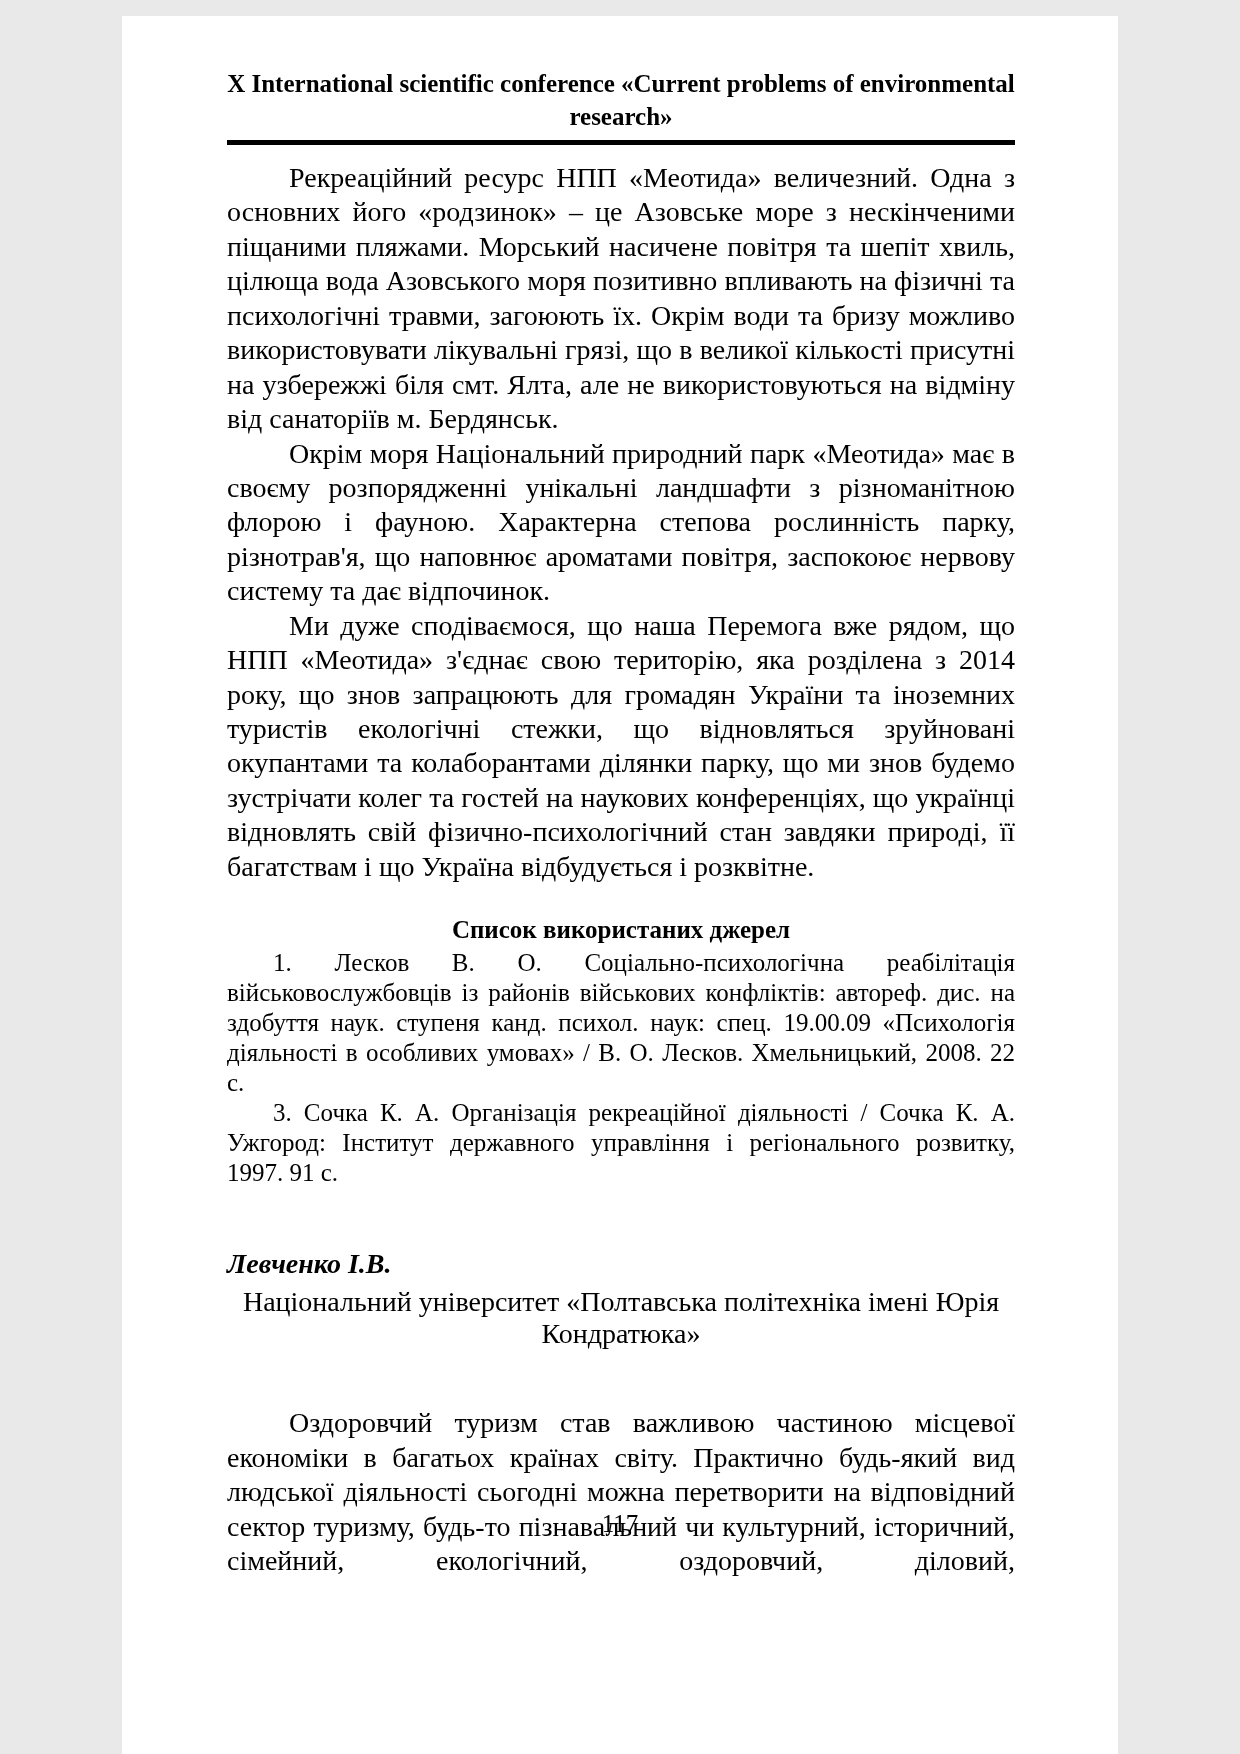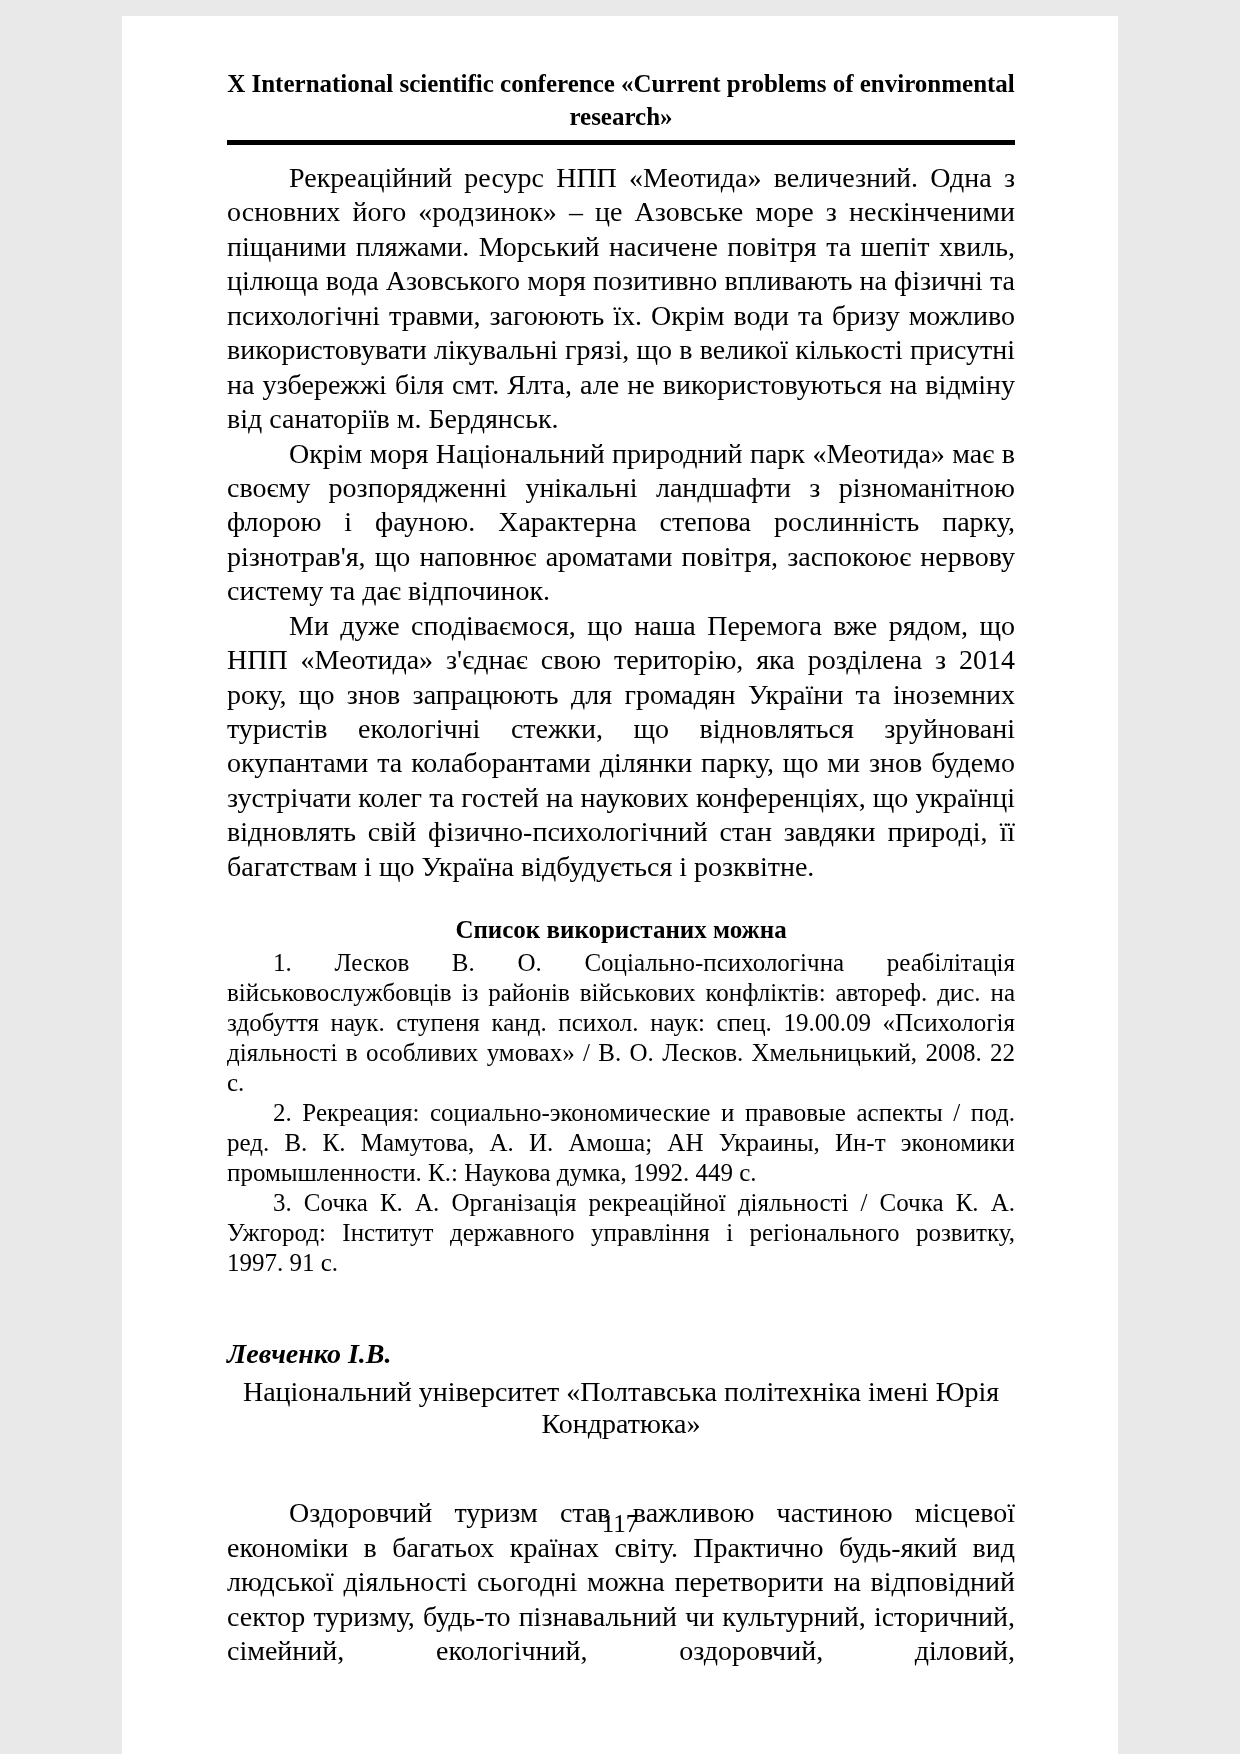--- a/index.html
+++ b/index.html
@@ -87,23 +87,22 @@
     <div>X International scientific conference «Current problems of environmental research»</div>
   </header>
 
   <hr class="header-rule">
 
   <section>
     <p class="body-p">Рекреаційний ресурс НПП «Меотида» величезний. Одна з основних його «родзинок» – це Азовське море з нескінченими піщаними пляжами. Морський насичене повітря та шепіт хвиль, цілюща вода Азовського моря позитивно впливають на фізичні та психологічні травми, загоюють їх. Окрім води та бризу можливо використовувати лікувальні грязі, що в великої кількості присутні на узбережжі біля смт. Ялта, але не використовуються на відміну від санаторіїв м. Бердянськ.</p>
     <p class="body-p">Окрім моря Національний природний парк «Меотида» має в своєму розпорядженні унікальні ландшафти з різноманітною флорою і фауною. Характерна степова рослинність парку, різнотрав'я, що наповнює ароматами повітря, заспокоює нервову систему та дає відпочинок.</p>
     <p class="body-p">Ми дуже сподіваємося, що наша Перемога вже рядом, що НПП «Меотида» з'єднає свою територію, яка розділена з 2014 року, що знов запрацюють для громадян України та іноземних туристів екологічні стежки, що відновляться зруйновані окупантами та колаборантами ділянки парку, що ми знов будемо зустрічати колег та гостей на наукових конференціях, що українці відновлять свій фізично-психологічний стан завдяки природі, її багатствам і що Україна відбудується і розквітне.</p>
 
-    <h3 class="refs-heading">Список використаних можна</h3>
+    <h3 class="refs-heading">Список використаних джерел</h3>
     <p class="ref">1. Лесков В. О. Соціально-психологічна реабілітація військовослужбовців із районів військових конфліктів: автореф. дис. на здобуття наук. ступеня канд. психол. наук: спец. 19.00.09 «Психологія діяльності в особливих умовах» / В. О. Лесков. Хмельницький, 2008. 22 с.</p>
-    <p class="ref">2. Рекреация: социально-экономические и правовые аспекты / под. ред. В. К. Мамутова, А. И. Амоша; АН Украины, Ин-т экономики промышленности. К.: Наукова думка, 1992. 449 с.</p>
     <p class="ref">3. Сочка К. А. Організація рекреаційної діяльності / Сочка К. А. Ужгород: Інститут державного управління і регіонального розвитку, 1997. 91 с.</p>
   </section>
 
   <section class="article2">
     <div class="author">Левченко І.В.</div>
     <div class="affiliation">Національний університет «Полтавська політехніка імені Юрія Кондратюка»</div>
     <p class="body-p justify-last">Оздоровчий туризм став важливою частиною місцевої економіки в багатьох країнах світу. Практично будь-який вид людської діяльності сьогодні можна перетворити на відповідний сектор туризму, будь-то пізнавальний чи культурний, історичний, сімейний, екологічний, оздоровчий, діловий,</p>
   </section>
 
   <footer class="page-footer">

